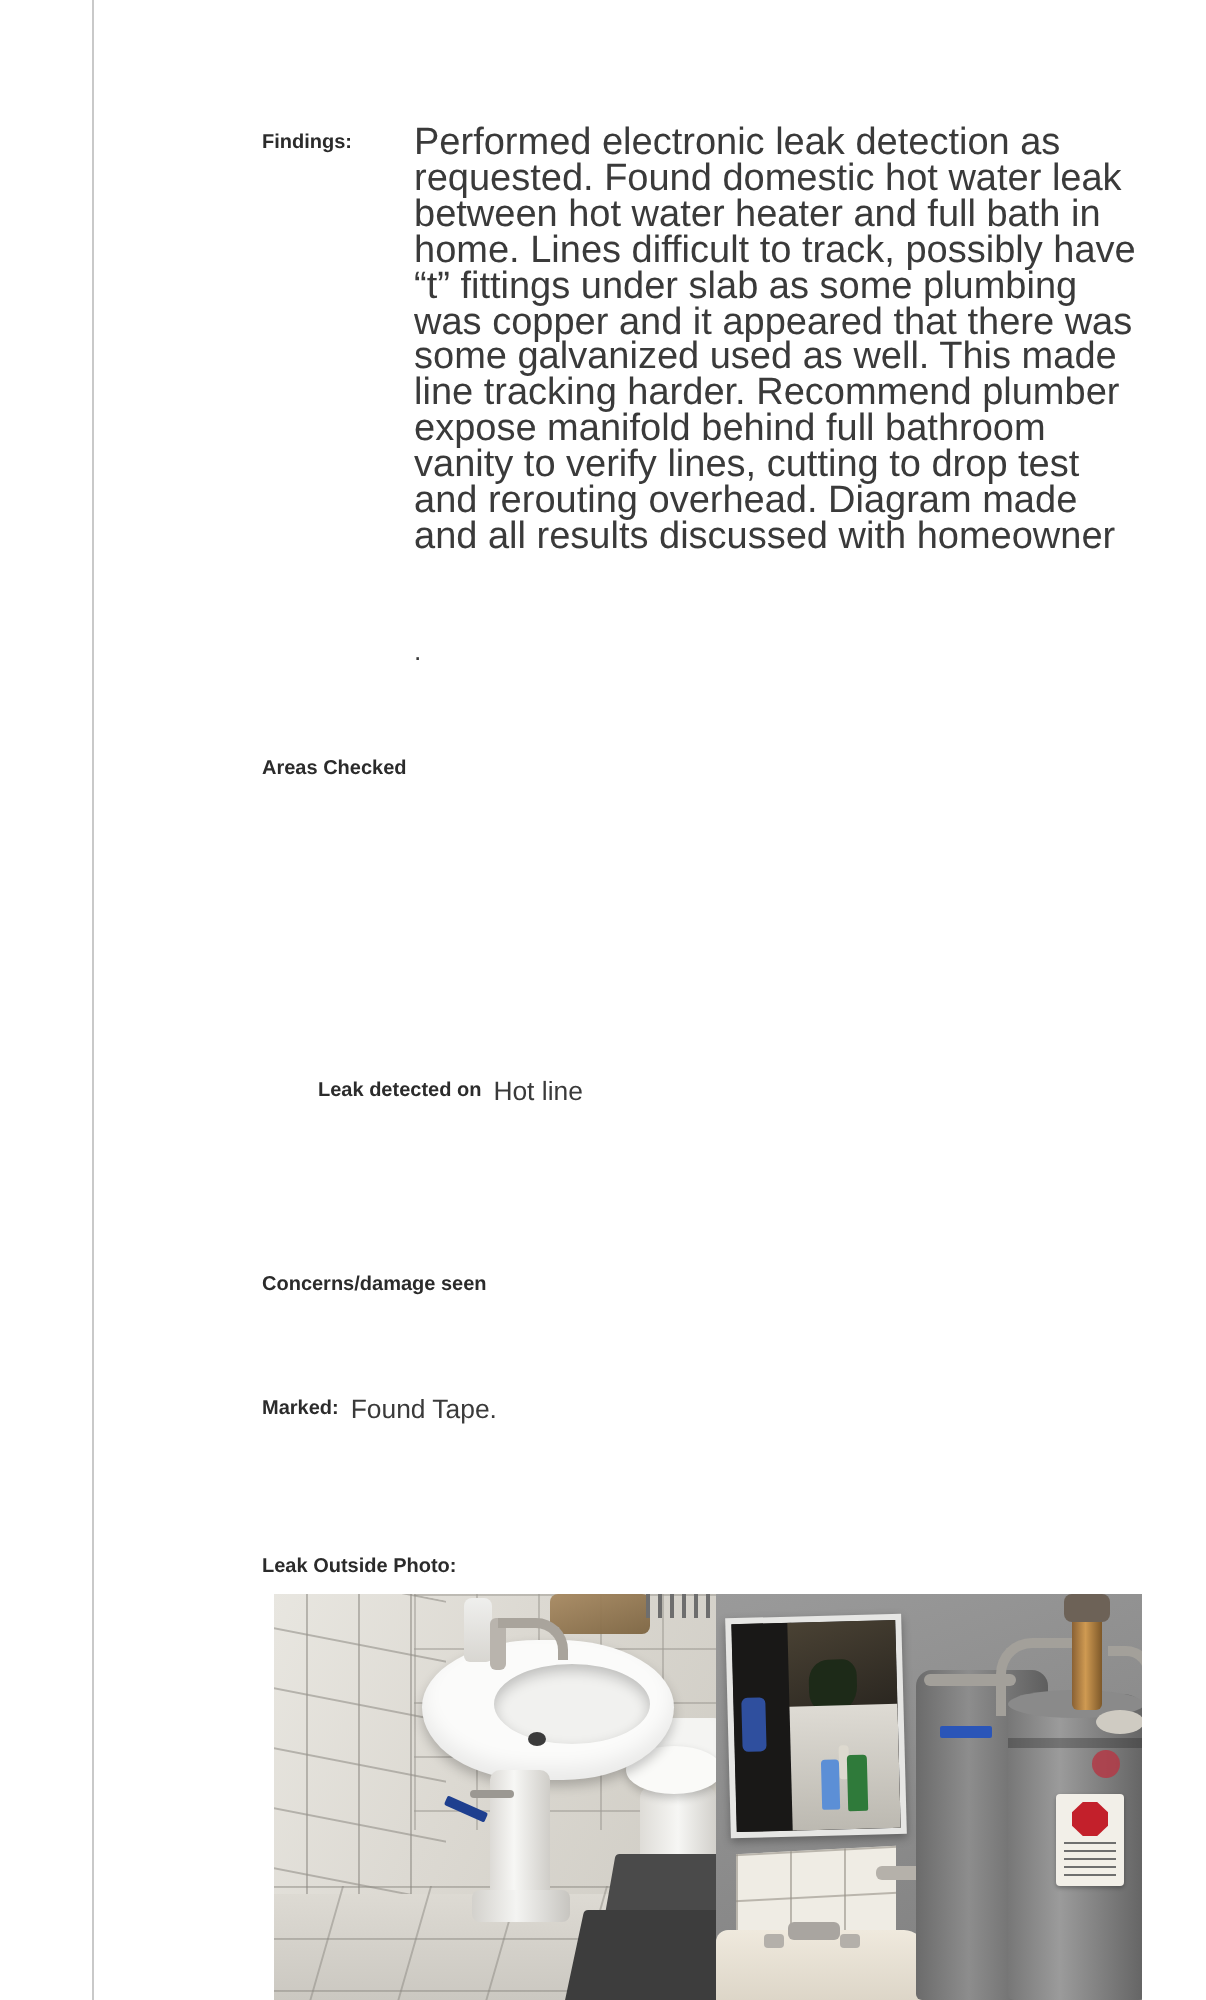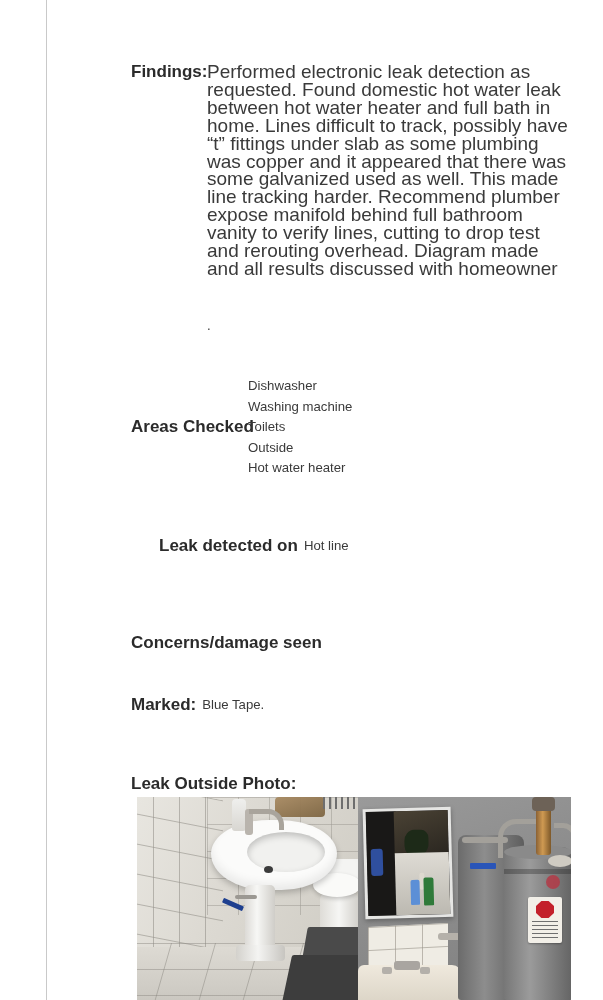--- a/index.html
+++ b/index.html
@@ -33,21 +33,21 @@
     width: 440px;
   }
 
   
   .field {
     display: flex;
     align-items: flex-start;
   }
   .field-label {
     font-weight: bold;
-    font-size: 17px;
+    font-size: 10px;
     line-height: 18px;
     color: #2b2b2b;
     white-space: nowrap;
     flex: 0 0 auto;
   }
   .field-value {
     font-size: 13.2px;
     line-height: 18px;
     color: #3a3a3a;
     flex: 1 1 auto;
@@ -416,41 +416,34 @@
 
   <div class="findings field">
     <div class="field-label">Findings:</div>
     <div class="field-value">Performed electronic leak detection as requested. Found domestic hot water leak between hot water heater and full bath in home. Lines difficult to track, possibly have “t” fittings under slab as some plumbing was copper and it appeared that there was some galvanized used as well. This made line tracking harder. Recommend plumber expose manifold behind full bathroom vanity to verify lines, cutting to drop test and rerouting overhead. Diagram made and all results discussed with homeowner</div>
   </div>
 
   <div class="stray-period">.</div>
 
   <div class="areas field">
     <div class="field-label">Areas Checked</div>
-    <ul class="areas-list">
-      <li>Dishwasher</li>
-      <li>Washing machine</li>
-      <li>Toilets</li>
-      <li>Outside</li>
-      <li>Hot water heater</li>
-    </ul>
   </div>
 
   <div class="leak-line field">
     <div class="field-label">Leak detected on</div>
     <div class="field-value">Hot line</div>
   </div>
 
   <div class="concerns field">
     <div class="field-label">Concerns/damage seen</div>
   </div>
 
   <div class="marked field">
     <div class="field-label">Marked:</div>
-    <div class="field-value">Blue Tape.</div>
+    <div class="field-value">Found Tape.</div>
   </div>
 
   <div class="photo-head field">
     <div class="field-label">Leak Outside Photo:</div>
   </div>
 
 </div>
 
 <div class="photo-strip">
 

